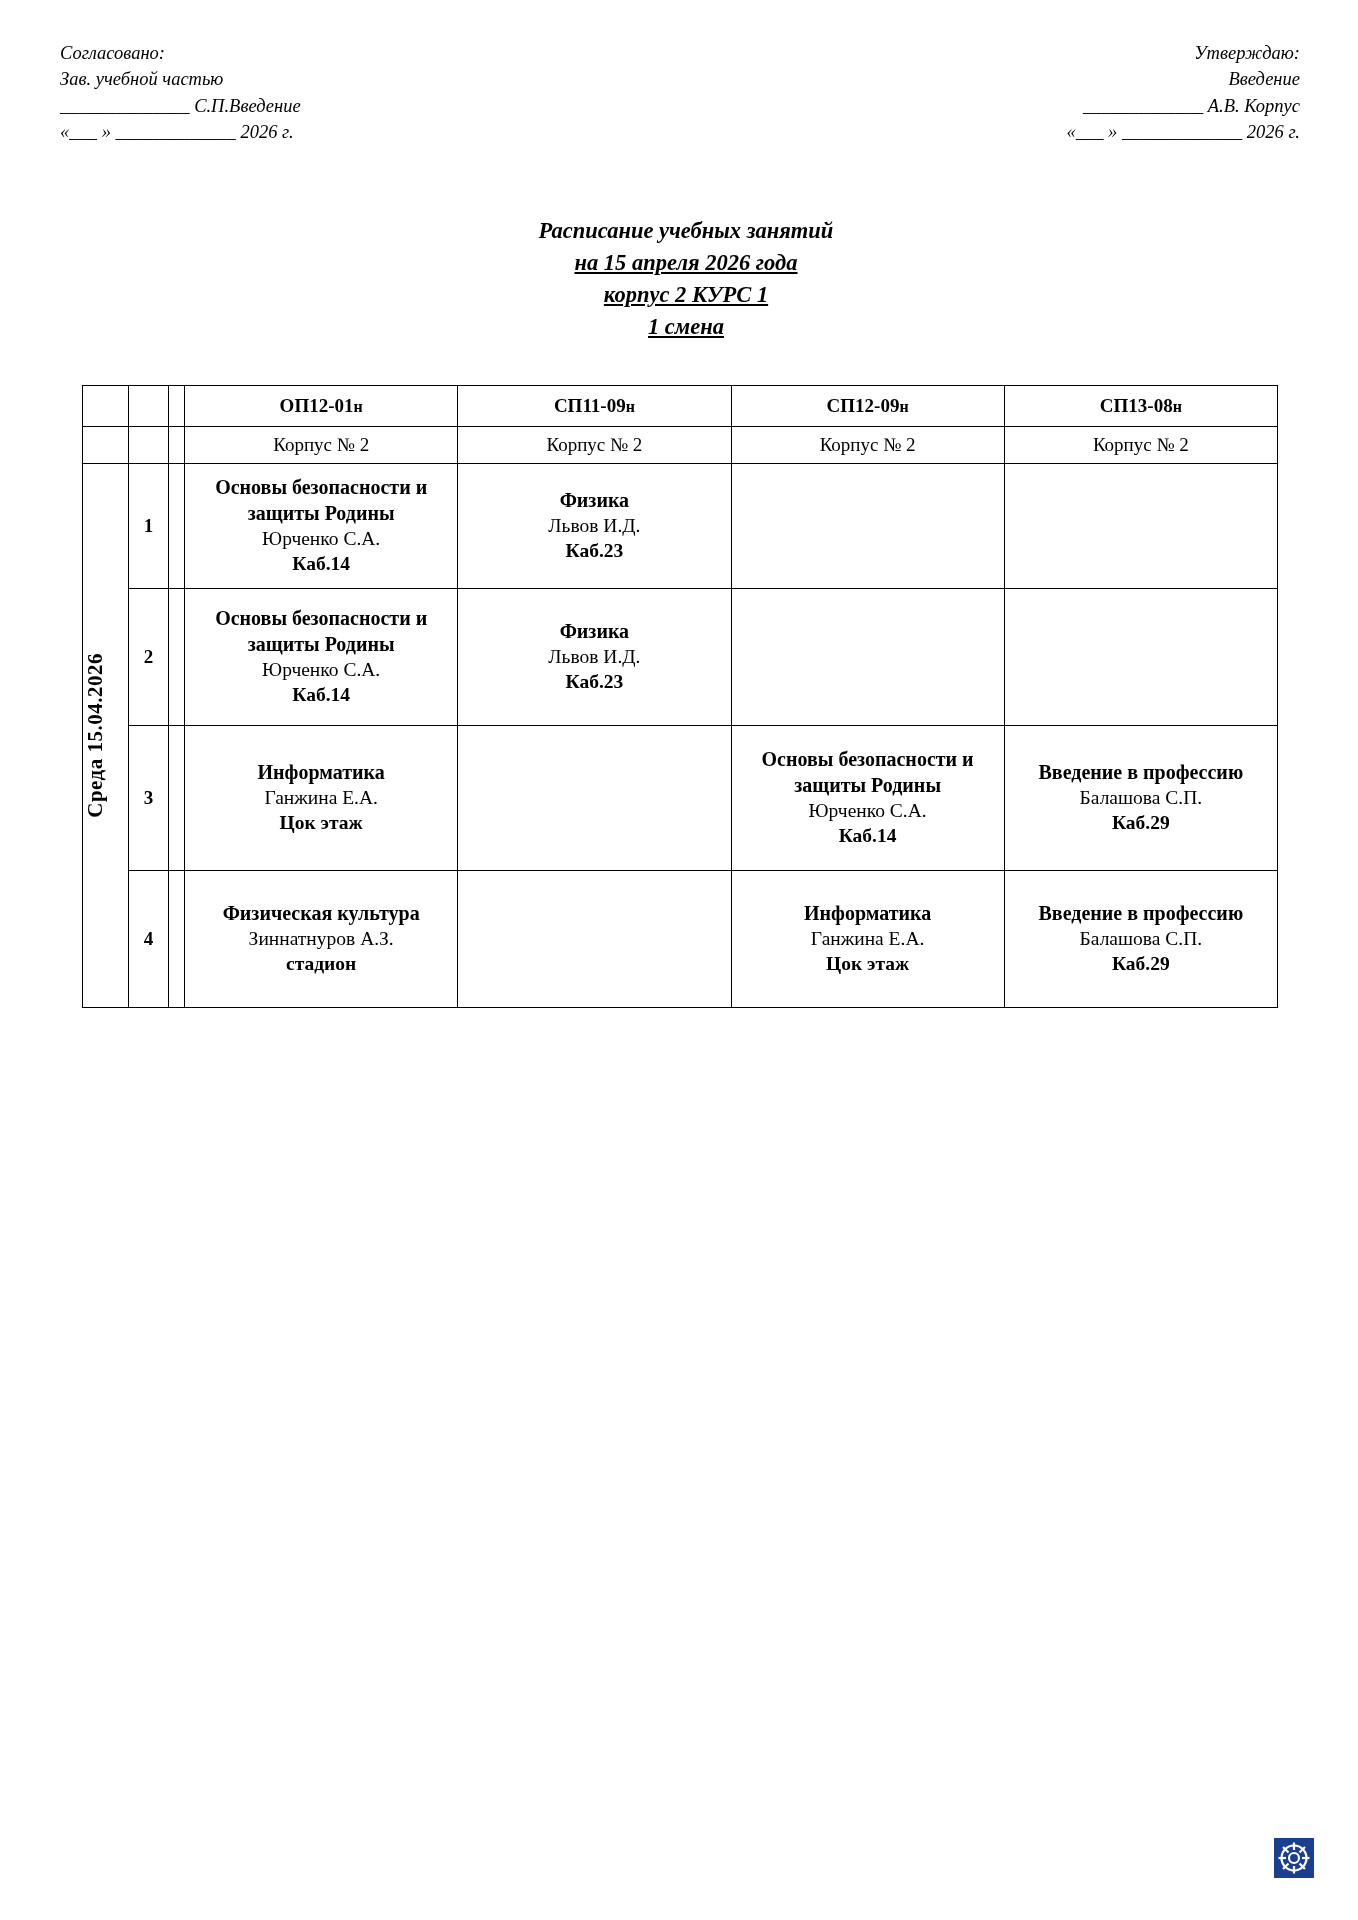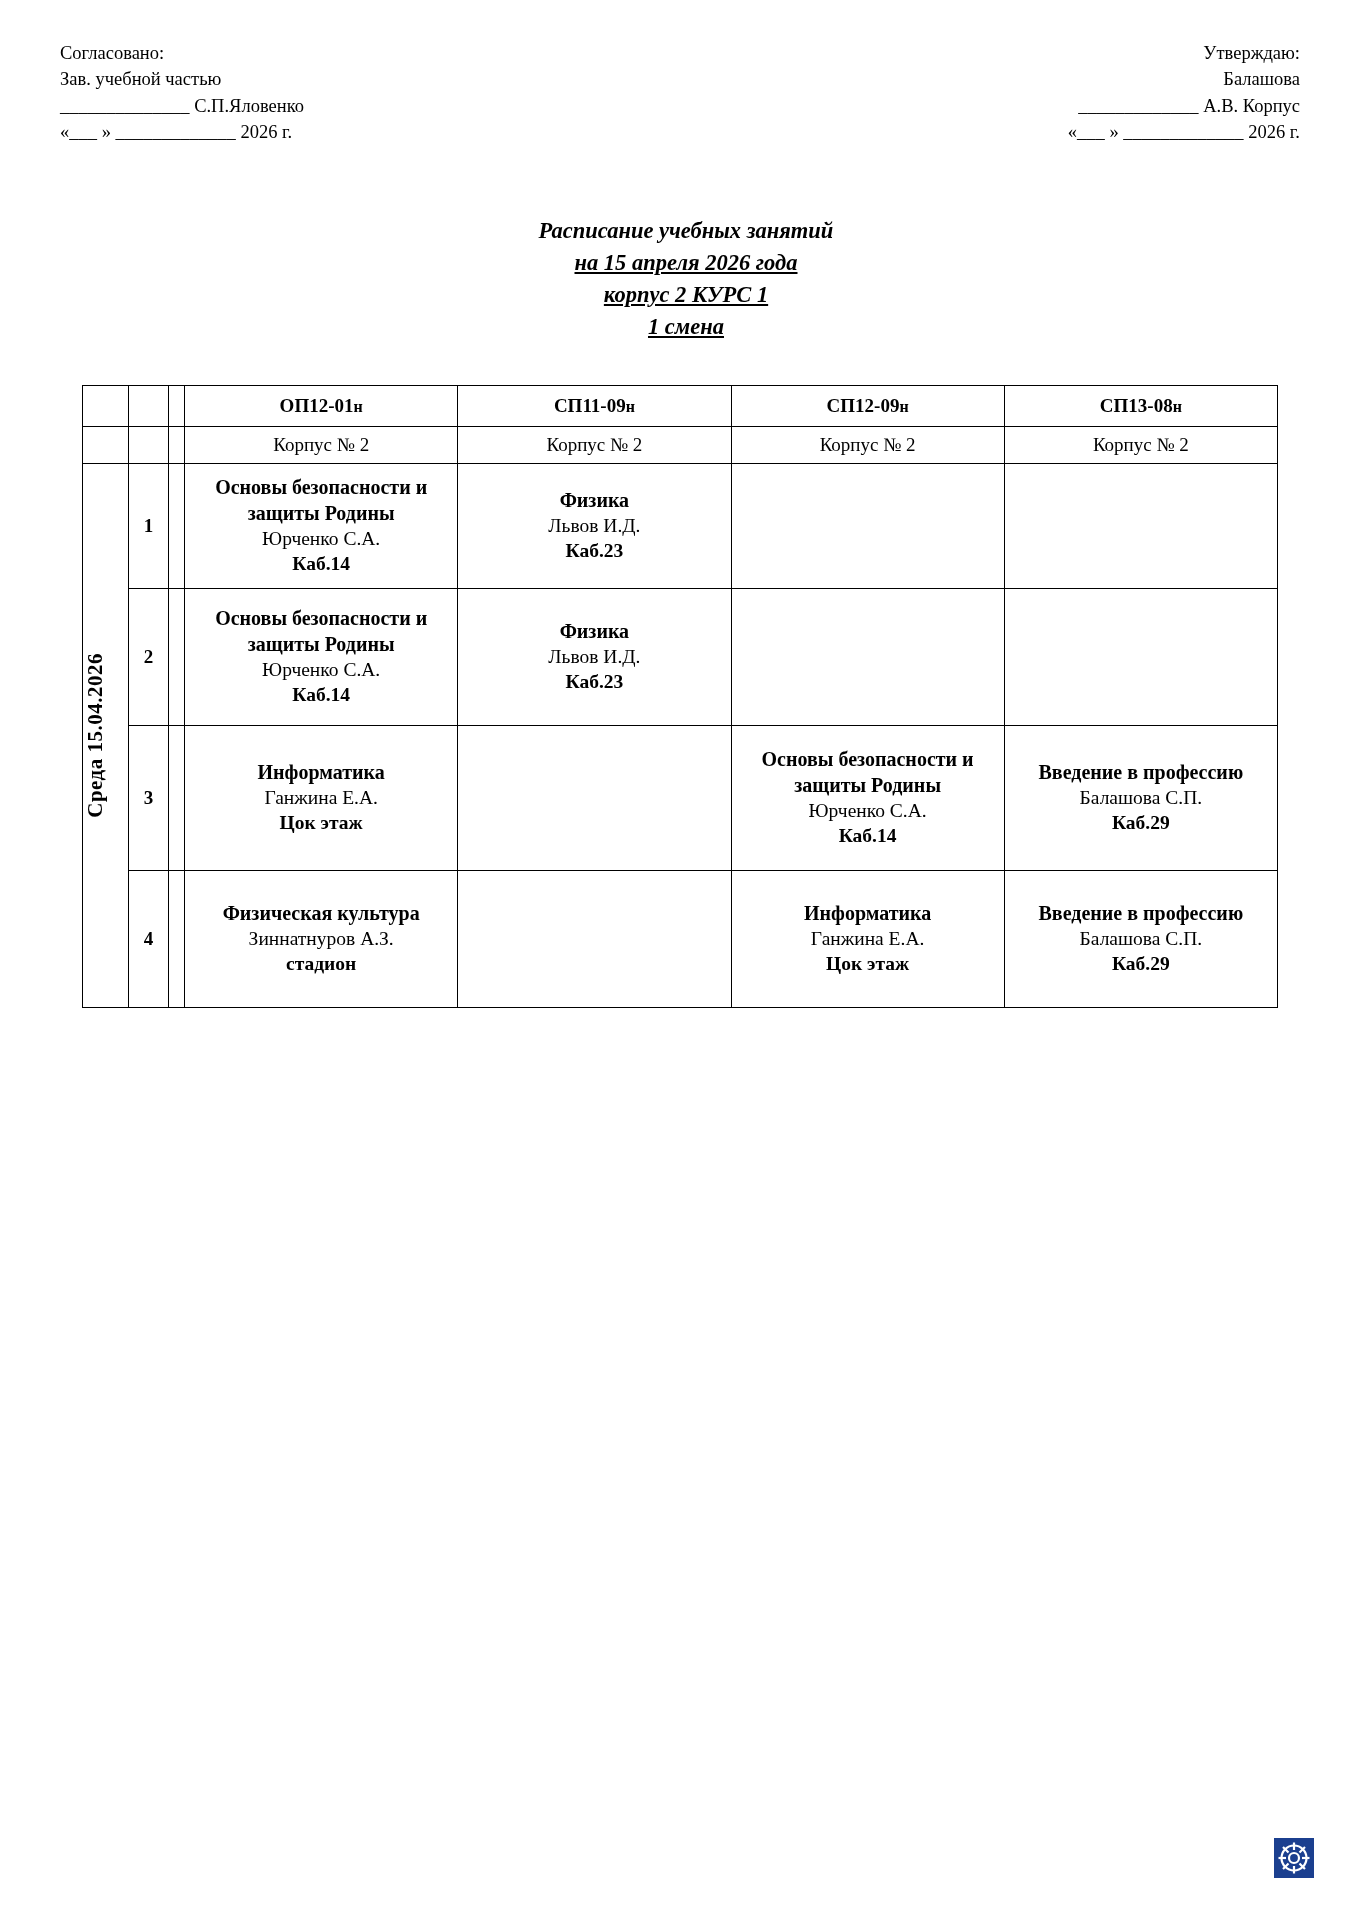--- a/index.html
+++ b/index.html
@@ -30,20 +30,21 @@
     left: 60px;
     top: 40px;
     width: 1240px;
     display: flex;
     justify-content: space-between;
     font-size: 18.5px;
     line-height: 1.42;
   }
   .approvals .col {
     white-space: nowrap;
+    font-style: italic;
   }
   .approvals .col.right {
     text-align: right;
   }
   .approvals .line {
     display: block;
   }
   .sig {
     letter-spacing: 0px;
   }
@@ -169,26 +170,26 @@
 </style>
 </head>
 <body>
 
 <div class="page">
 
   <div class="approvals">
     <div class="col left">
       <span class="line">Согласовано:</span>
       <span class="line">Зав.  учебной частью</span>
-      <span class="line sig">______________ С.П.Яловенко</span>
+      <span class="line sig">______________ С.П.Введение</span>
       <span class="line">«___ » _____________ 2026  г.</span>
     </div>
     <div class="col right">
       <span class="line">Утверждаю:</span>
-      <span class="line">Балашова</span>
+      <span class="line">Введение</span>
       <span class="line sig">_____________ А.В.  Корпус</span>
       <span class="line">«___ » _____________ 2026  г.</span>
     </div>
   </div>
 
   <div class="title-block">
     <span class="t-line">Расписание учебных занятий</span>
     <span class="t-line t-underline">на 15 апреля 2026 года</span>
     <span class="t-line t-sub">корпус 2 КУРС 1</span>
     <span class="t-line t-sub">1 смена</span>

